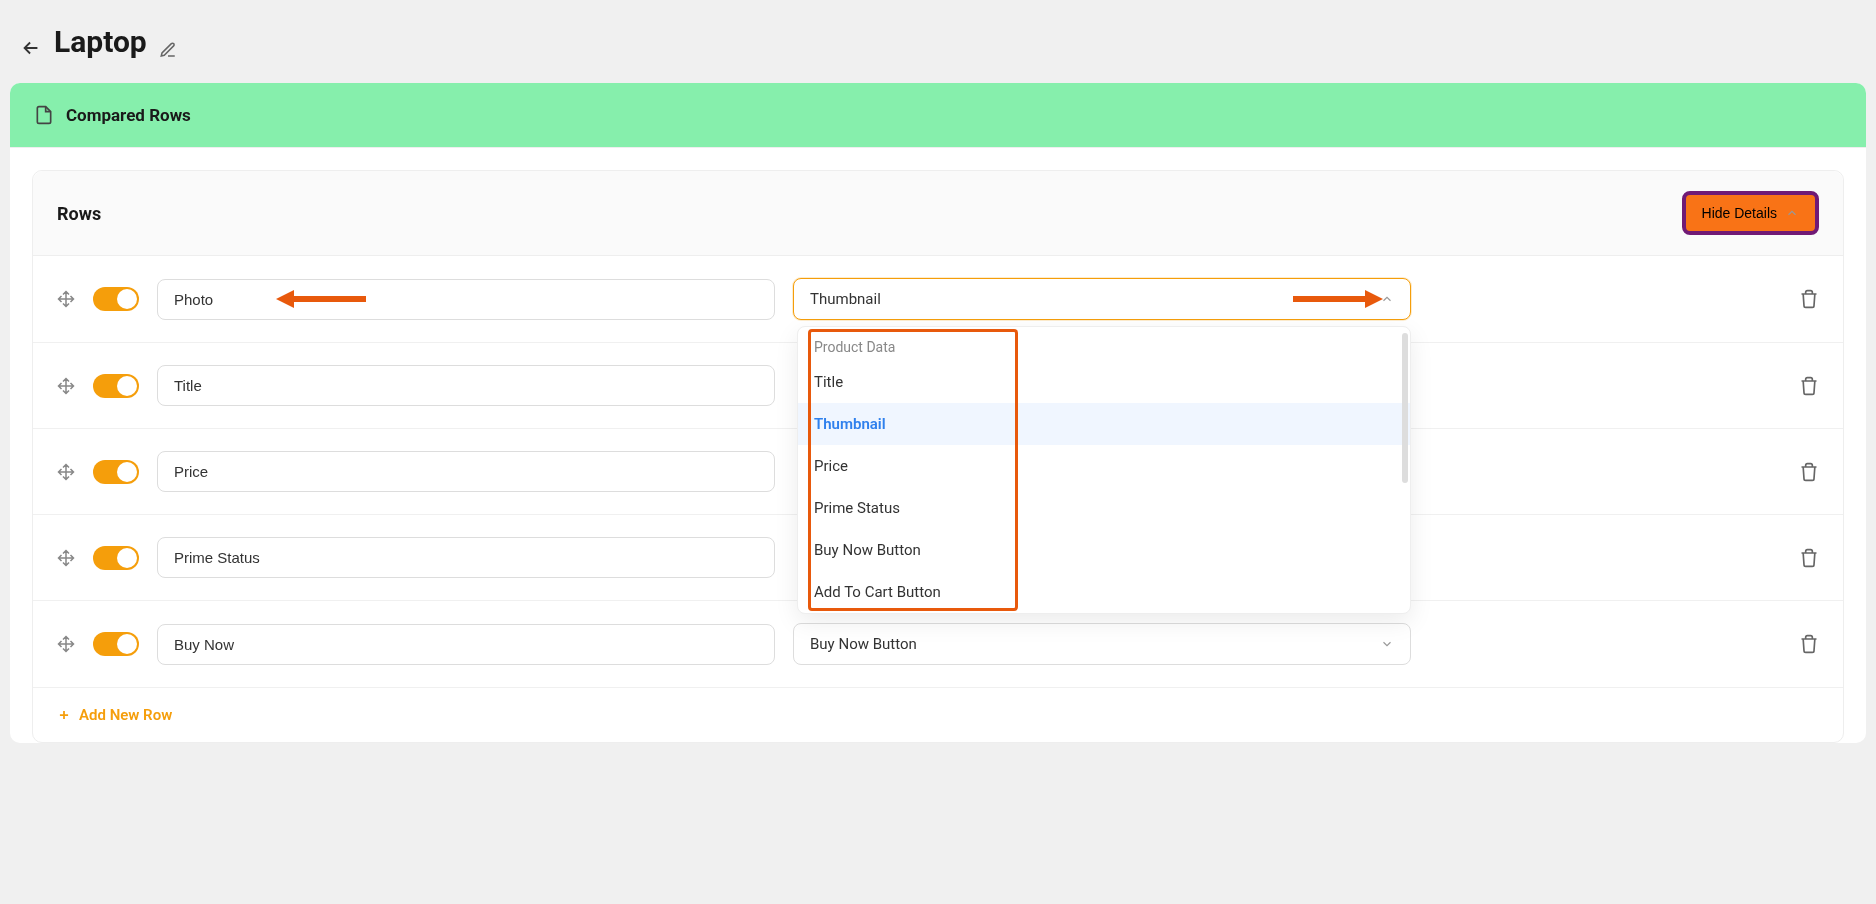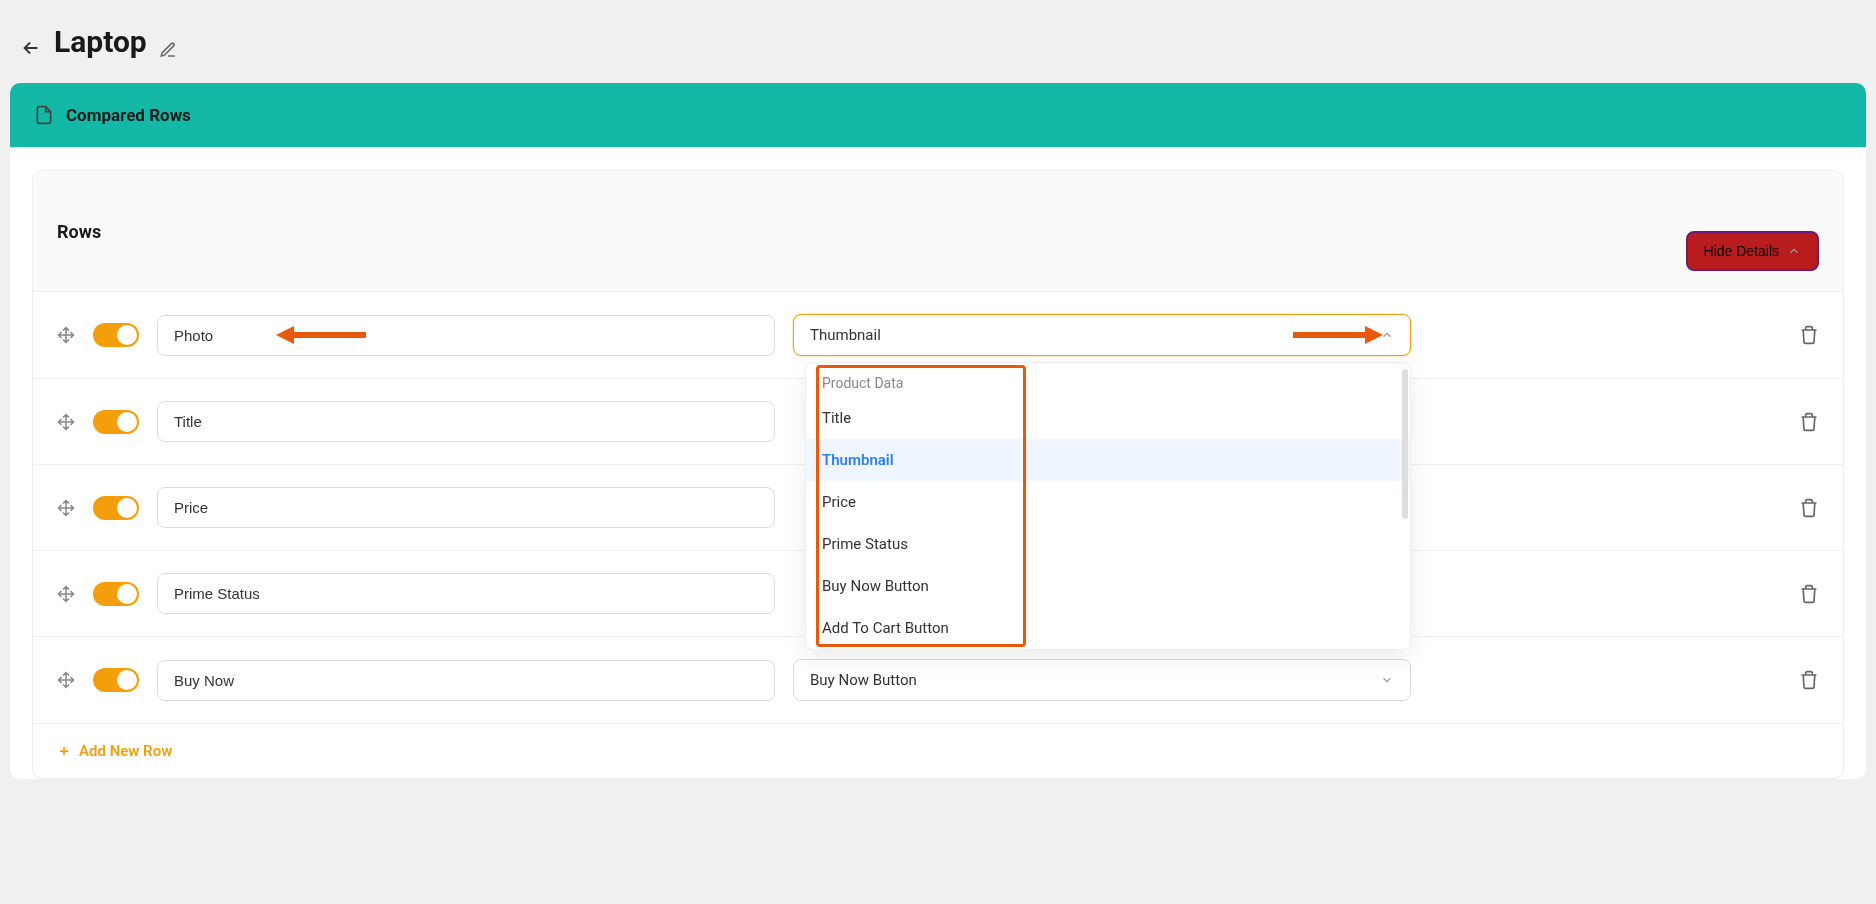--- a/index.html
+++ b/index.html
@@ -36,21 +36,21 @@
     border-radius: 10px;
     margin: 10px 0;
     overflow: visible;
   }
   .card-header {
     display: flex;
     align-items: center;
     gap: 12px;
     padding: 22px 24px;
     border-bottom: 1px solid #eee;
-    background: #14b8a6;
+    background: #86efac;
     border-radius: 10px 10px 0 0;
   }
   .card-header-icon {
     width: 20px; height: 20px;
     color: #444;
   }
   .card-header-title {
     font-size: 17px;
     font-weight: 700;
   }
@@ -71,28 +71,27 @@
     border-radius: 10px 10px 0 0;
   }
   .inner-title {
     font-size: 18px;
     font-weight: 700;
   }
   .hide-details-btn {
     display: flex;
     align-items: center;
     gap: 8px;
-    background: #b91c1c;
-    border: 2px solid #701a75;
+    background: #f97316;
+    border: 4px solid #701a75;
     border-radius: 8px;
     padding: 10px 16px;
     font-size: 14px;
     font-weight: 500;
     cursor: pointer;
-    margin-top: 40px;
   }
   .row-item {
     display: flex;
     align-items: center;
     gap: 18px;
     padding: 22px 24px;
     border-bottom: 1px solid #f0f0f0;
     position: relative;
     justify-content: flex-end;
   }
@@ -165,21 +164,21 @@
     position: absolute;
     pointer-events: none;
   }
   .arrow-left {
     left: 243px; top: 50%;
     transform: translateY(-50%);
   }
   .dropdown {
     position: absolute;
     top: 100%;
-    left: 12px; right: 0;
+    left: 4px; right: 0;
     background: #fff;
     border: 1px solid #eee;
     border-radius: 8px;
     margin-top: 6px;
     box-shadow: 0 8px 24px rgba(0,0,0,0.08);
     z-index: 10;
     overflow: hidden;
   }
   .dropdown-inner {
     max-height: 320px;

